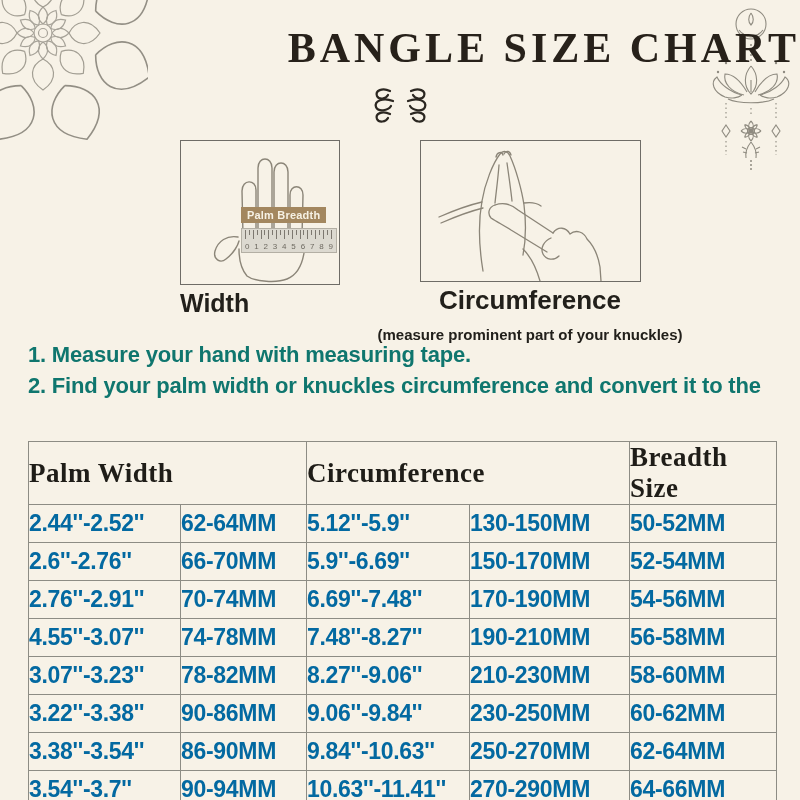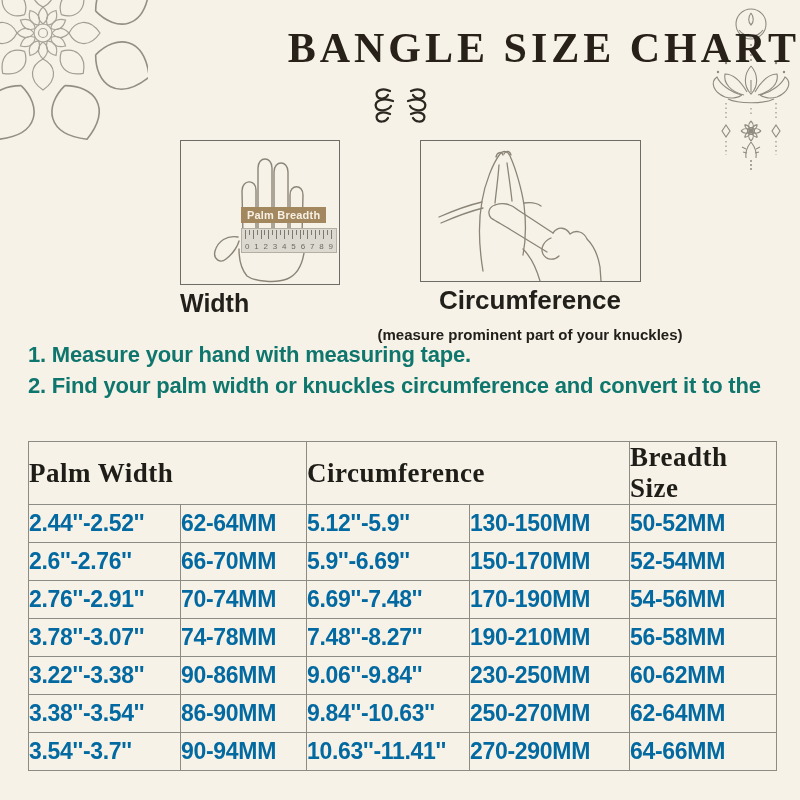--- a/index.html
+++ b/index.html
@@ -260,25 +260,32 @@
         <td>52-54MM</td>
       </tr>
       <tr>
         <td>2.76''-2.91''</td>
         <td>70-74MM</td>
         <td>6.69''-7.48''</td>
         <td>170-190MM</td>
         <td>54-56MM</td>
       </tr>
       <tr>
-        <td>3.78''-3.07''</td>
+        <td>4.55''-3.07''</td>
         <td>74-78MM</td>
         <td>7.48''-8.27''</td>
         <td>190-210MM</td>
         <td>56-58MM</td>
+      </tr>
+      <tr>
+        <td>3.07''-3.23''</td>
+        <td>78-82MM</td>
+        <td>8.27''-9.06''</td>
+        <td>210-230MM</td>
+        <td>58-60MM</td>
       </tr>
       <tr>
         <td>3.22''-3.38''</td>
         <td>90-86MM</td>
         <td>9.06''-9.84''</td>
         <td>230-250MM</td>
         <td>60-62MM</td>
       </tr>
       <tr>
         <td>3.38''-3.54''</td>

